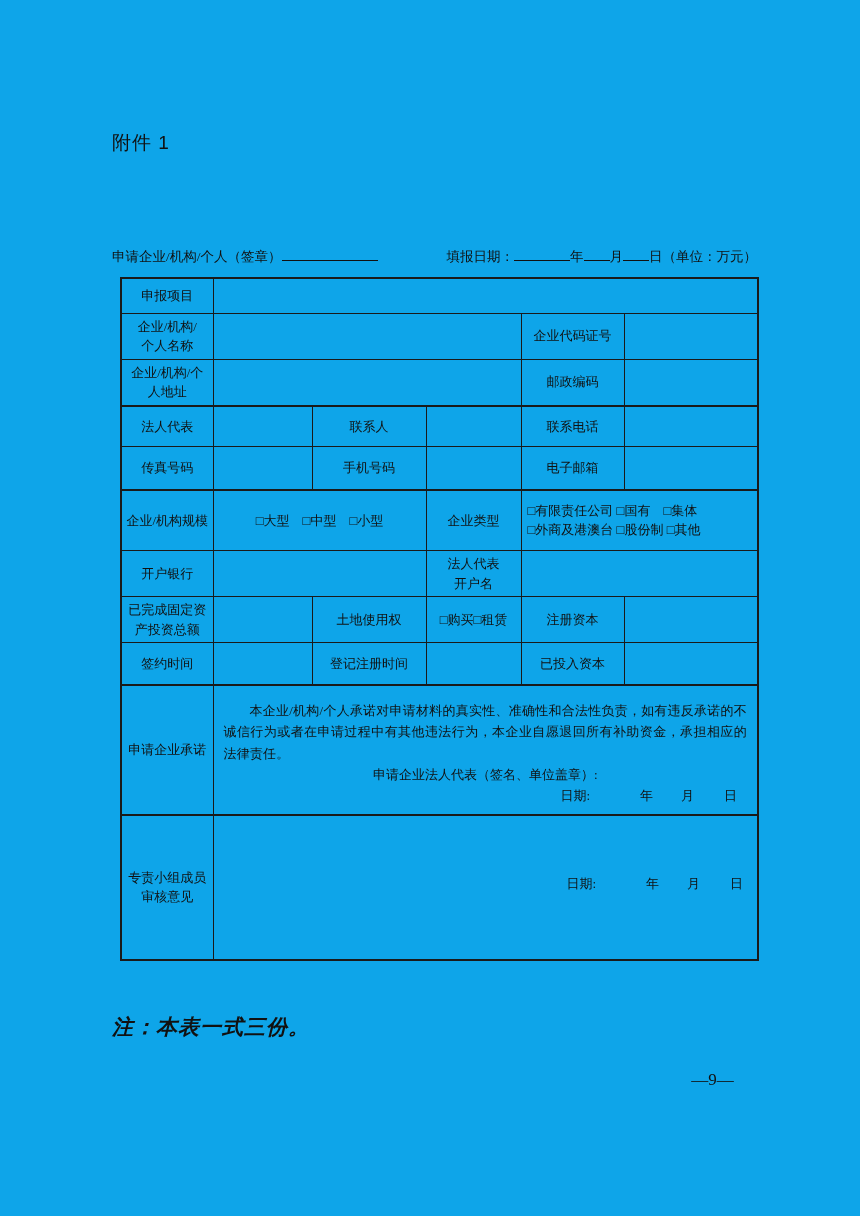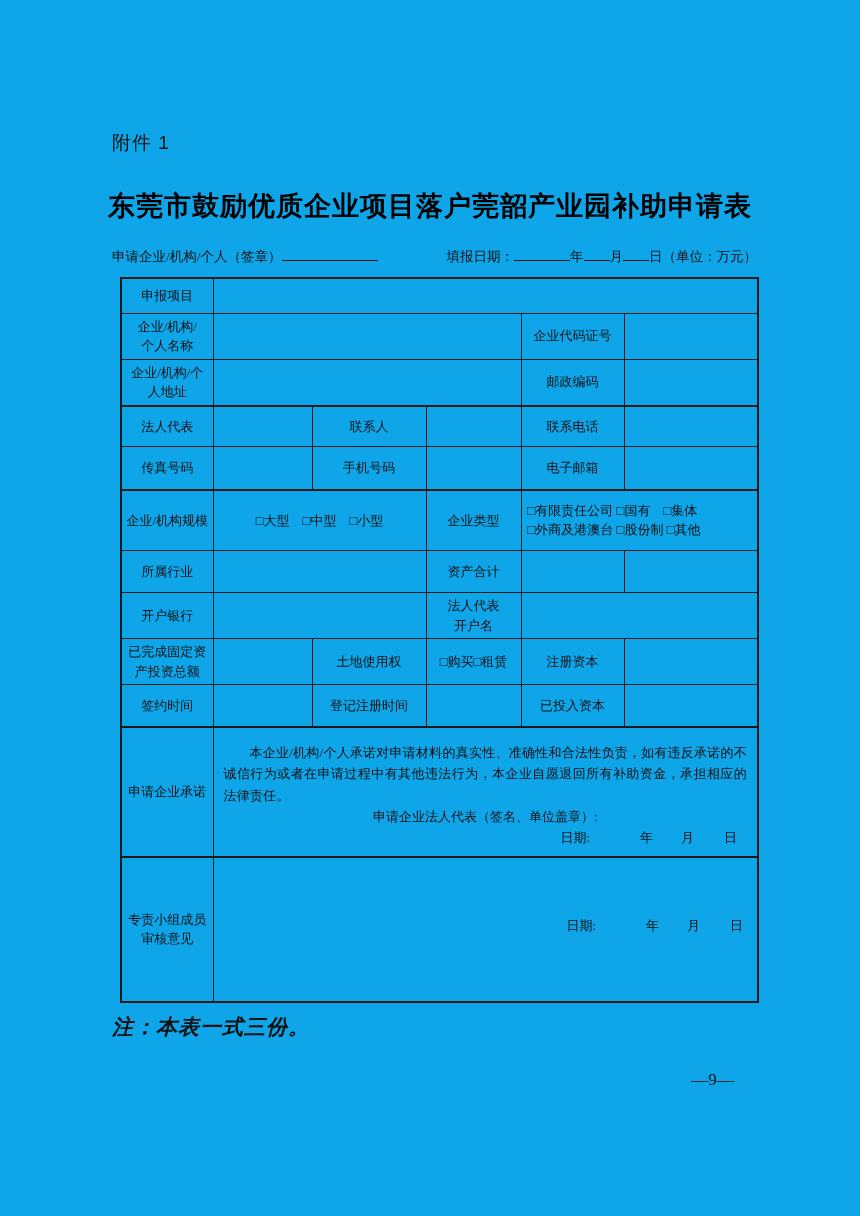--- a/index.html
+++ b/index.html
@@ -111,21 +111,20 @@
     color: #111;
   }
 </style>
 </head>
 <body>
 
 <div class="page">
 
   <div class="attachment">附件 1</div>
 
-  <div class="doc-title">东莞市鼓励优质企业项目落户莞韶产业园补助申请表</div>
 
   <div class="form-header">
     <span><span>申请企业/机构/个人（签章）</span><span class="blank sign"></span></span>
     <span><span>填报日期：</span><span class="blank year"></span><span>年</span><span class="blank month"></span><span>月</span><span class="blank day"></span><span>日</span><span>（单位：万元）</span></span>
   </div>
 
   <table class="form">
     <colgroup>
       <col style="width:92px">
         <col style="width:99px">
@@ -169,27 +168,20 @@
       <td class="lbl">电子邮箱</td>
       <td></td>
     </tr>
     <tr style="height:61px">
       <td class="lbl">企业/机构规模</td>
       <td colspan="2" class="opts-center">□大型　□中型　□小型</td>
       <td class="lbl">企业类型</td>
       <td colspan="2" class="opts-left">□有限责任公司 □国有　□集体
 □外商及港澳台 □股份制 □其他</td>
     </tr>
-    <tr style="height:42px">
-      <td class="lbl">所属行业</td>
-      <td colspan="2"></td>
-      <td class="lbl">资产合计</td>
-      <td></td>
-      <td></td>
-    </tr>
     <tr style="height:44px">
       <td class="lbl">开户银行</td>
       <td colspan="2"></td>
       <td class="lbl">法人代表
 开户名</td>
       <td colspan="2"></td>
     </tr>
     <tr style="height:42px">
       <td class="lbl">已完成固定资
 产投资总额</td>

